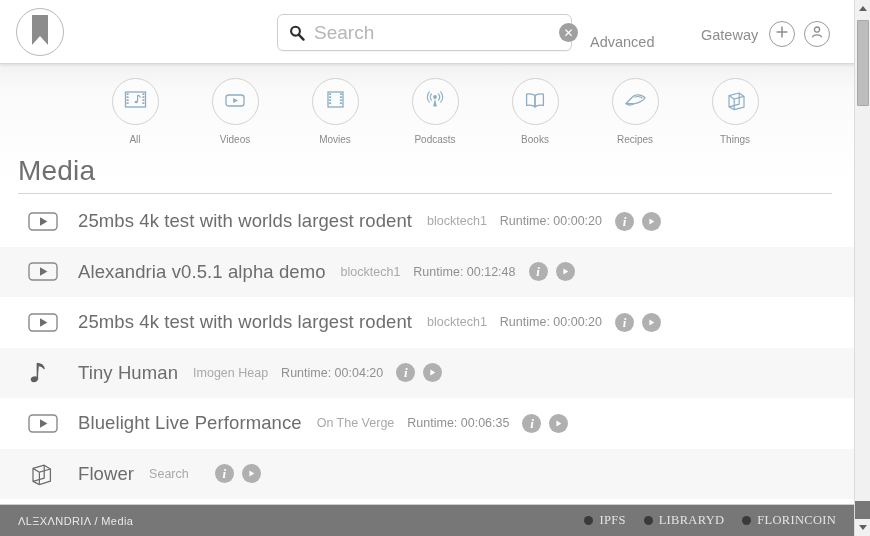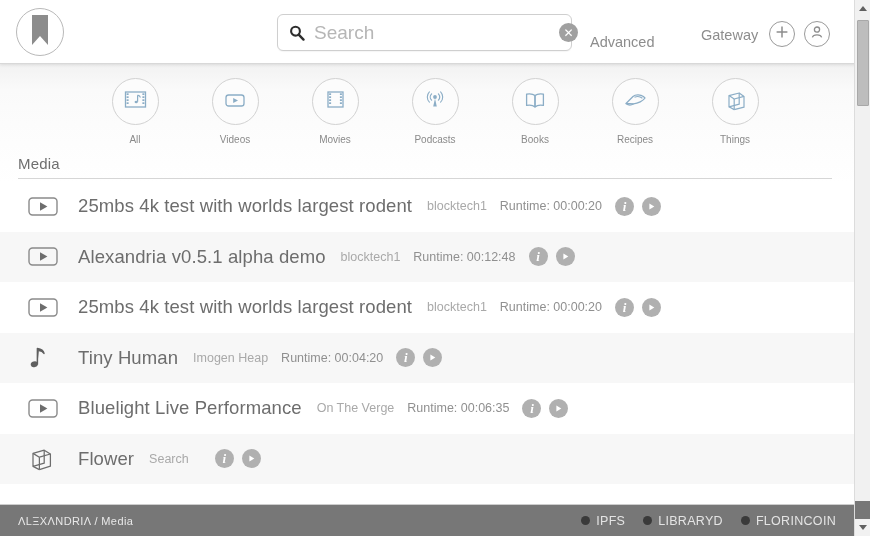--- a/index.html
+++ b/index.html
@@ -93,21 +93,21 @@
     display: flex; align-items: center; justify-content: center;
   }
   .cat-label {
     margin-top: 9px; font-size: 10px; color: #8a8a8a;
     white-space: nowrap;
   }
 
   
   .sec-head {
     margin: 10px 38px 0 18px;
-    font-size: 15px; color: #6f6f6f; font-weight: normal;
+    font-size: 28px; color: #6f6f6f; font-weight: normal;
     letter-spacing: .2px;
   }
   .sec-rule {
     margin: 6px 38px 0 18px; height: 1px;
     background: #d6d6d6;
   }
 
   
   .list { margin-top: 2px; }
   .row {
@@ -159,21 +159,21 @@
     z-index: 5;
   }
   .brand {
     margin-left: 18px; font-size: 11px;
     color: #e8e8e8; letter-spacing: .4px;
   }
   .statuses {
     margin-left: auto; margin-right: 34px;
     display: flex; align-items: center; gap: 18px;
   }
-  .status { display: flex; align-items: center; gap: 6px; }
+  .status { display: flex; align-items: center; gap: 6px; font-family: Liberation Serif, serif; }
   .status-dot {
     width: 9px; height: 9px; border-radius: 50%;
     background: #3a3a3a;
   }
   .status-label {
     font-size: 12.5px; color: #e4e4e4; letter-spacing: .3px;
   }
 
   
   .scrollbar {

